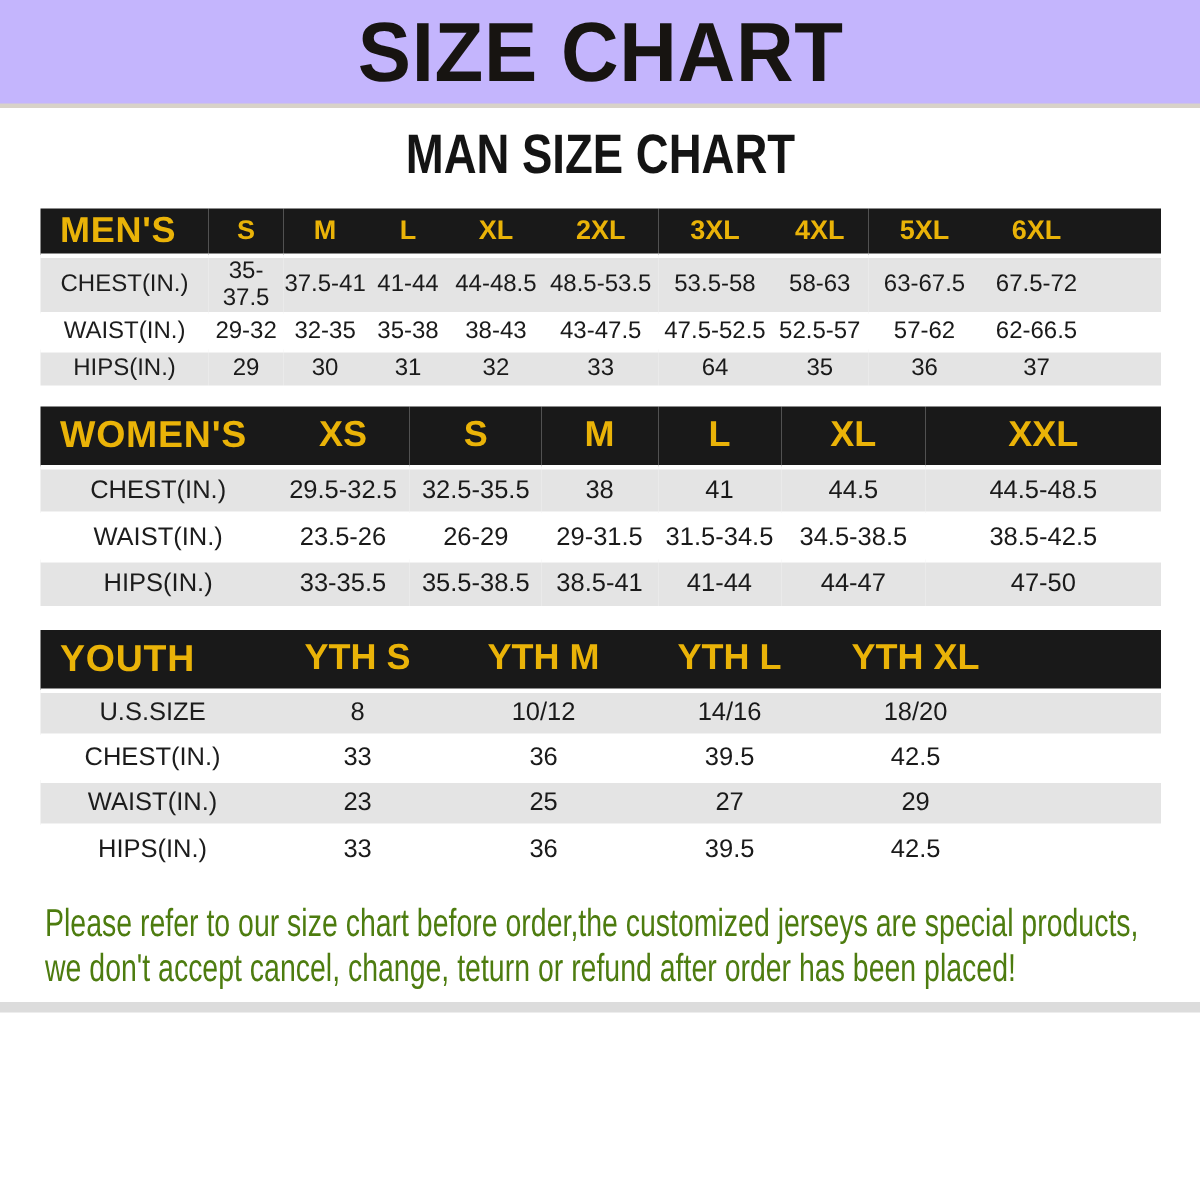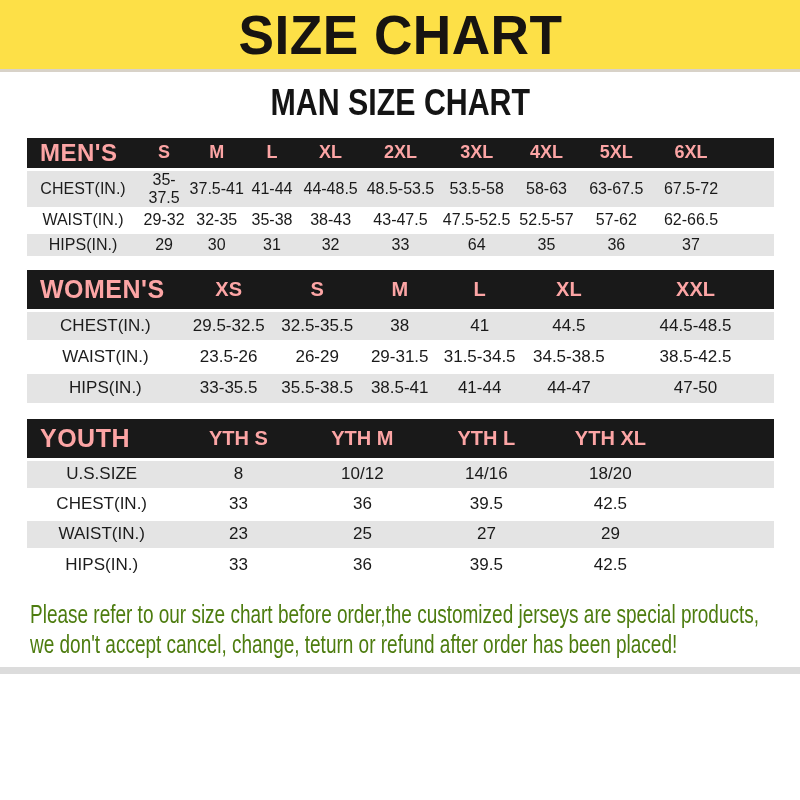--- a/index.html
+++ b/index.html
@@ -2,21 +2,21 @@
 <html><head>
 <meta charset="utf-8">
 <style>
   * { box-sizing: border-box; margin: 0; padding: 0; }
   html, body { width: 800px; height: 800px; overflow: hidden; }
   body { background: #ffffff; font-family: "Liberation Sans", sans-serif; }
 
   
   .banner {
     height: 72px;
-    background: #fde047;
+    background: #c4b5fd;
     display: flex; align-items: center; justify-content: center;
     border-bottom: 3px solid #d8d2c8;
   }
   .banner-title {
     font-size: 56px; font-weight: 700; color: #171411;
     display: inline-block; transform: scaleX(.95);
     letter-spacing: 0.5px;
   }
 
   
@@ -28,31 +28,31 @@
 
   
   .size-table {
     border-collapse: collapse; table-layout: fixed;
     width: 747px; margin-left: 27px;
   }
   .sec-man   .size-table { margin-top: 13px; }
   .sec-women .size-table { margin-top: 14px; }
   .sec-youth .size-table { margin-top: 16px; }
 
-  thead tr { background: #191919; color: #fca5a5; }
+  thead tr { background: #191919; color: #eab308; }
   .men   thead tr { height: 31px; }
   .women thead tr, .youth thead tr { height: 40px; }
 
   th.hlabel {
     text-align: left; padding-left: 13px;
     font-weight: 700; letter-spacing: .5px; font-size: 25px;
   }
   .men th.hlabel { font-size: 24px; }
   th.hcol { font-weight: 700; font-size: 18px; text-align: center; }
-  .women th.hcol, .youth th.hcol { font-size: 20px; }
+  .women th.hcol, .youth th.hcol { font-size: 24px; }
 
   tbody tr { border-top: 3px solid #ffffff; }
   tbody tr:nth-child(odd) { background: #e4e4e4; }
   .men   tbody tr { height: 24px; }
   .women tbody tr { height: 31px; }
   .youth tbody tr { height: 30px; }
 
   th.rlabel { font-weight: 400; font-size: 16px; color: #1c1c1c; text-align: center; }
   td.cell   { text-align: center; font-size: 16px; color: #1a1a1a; }
   .women th.rlabel, .youth th.rlabel,

